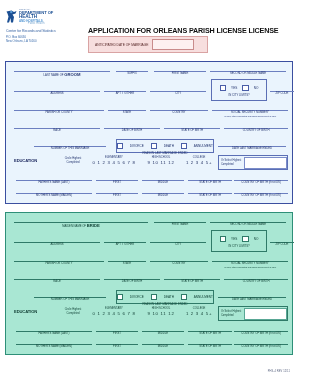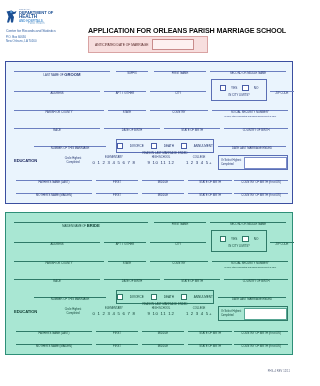--- a/index.html
+++ b/index.html
@@ -129,21 +129,21 @@
           <div class="lw-4">Public Health</div>
         </div>
       </div>
       <div class="logo-sub">Center for Records and Statistics</div>
       <div class="logo-addr">
         <div>P.O. Box 60630</div>
         <div>New Orleans, LA 70160</div>
       </div>
     </div>
 
-    <div class="app-title">APPLICATION FOR ORLEANS PARISH MARRIAGE SCHOOL</div>
+    <div class="app-title">APPLICATION FOR ORLEANS PARISH LICENSE LICENSE</div>
 
     <div class="anticipated">
       <span class="anticipated-label">ANTICIPATED DATE OF MARRIAGE</span>
       <span class="anticipated-input"></span>
     </div>
   </div>
 
   <div class="section groom">
 
     <div class="fld" style="left:8px;top:9px;width:96px;">

